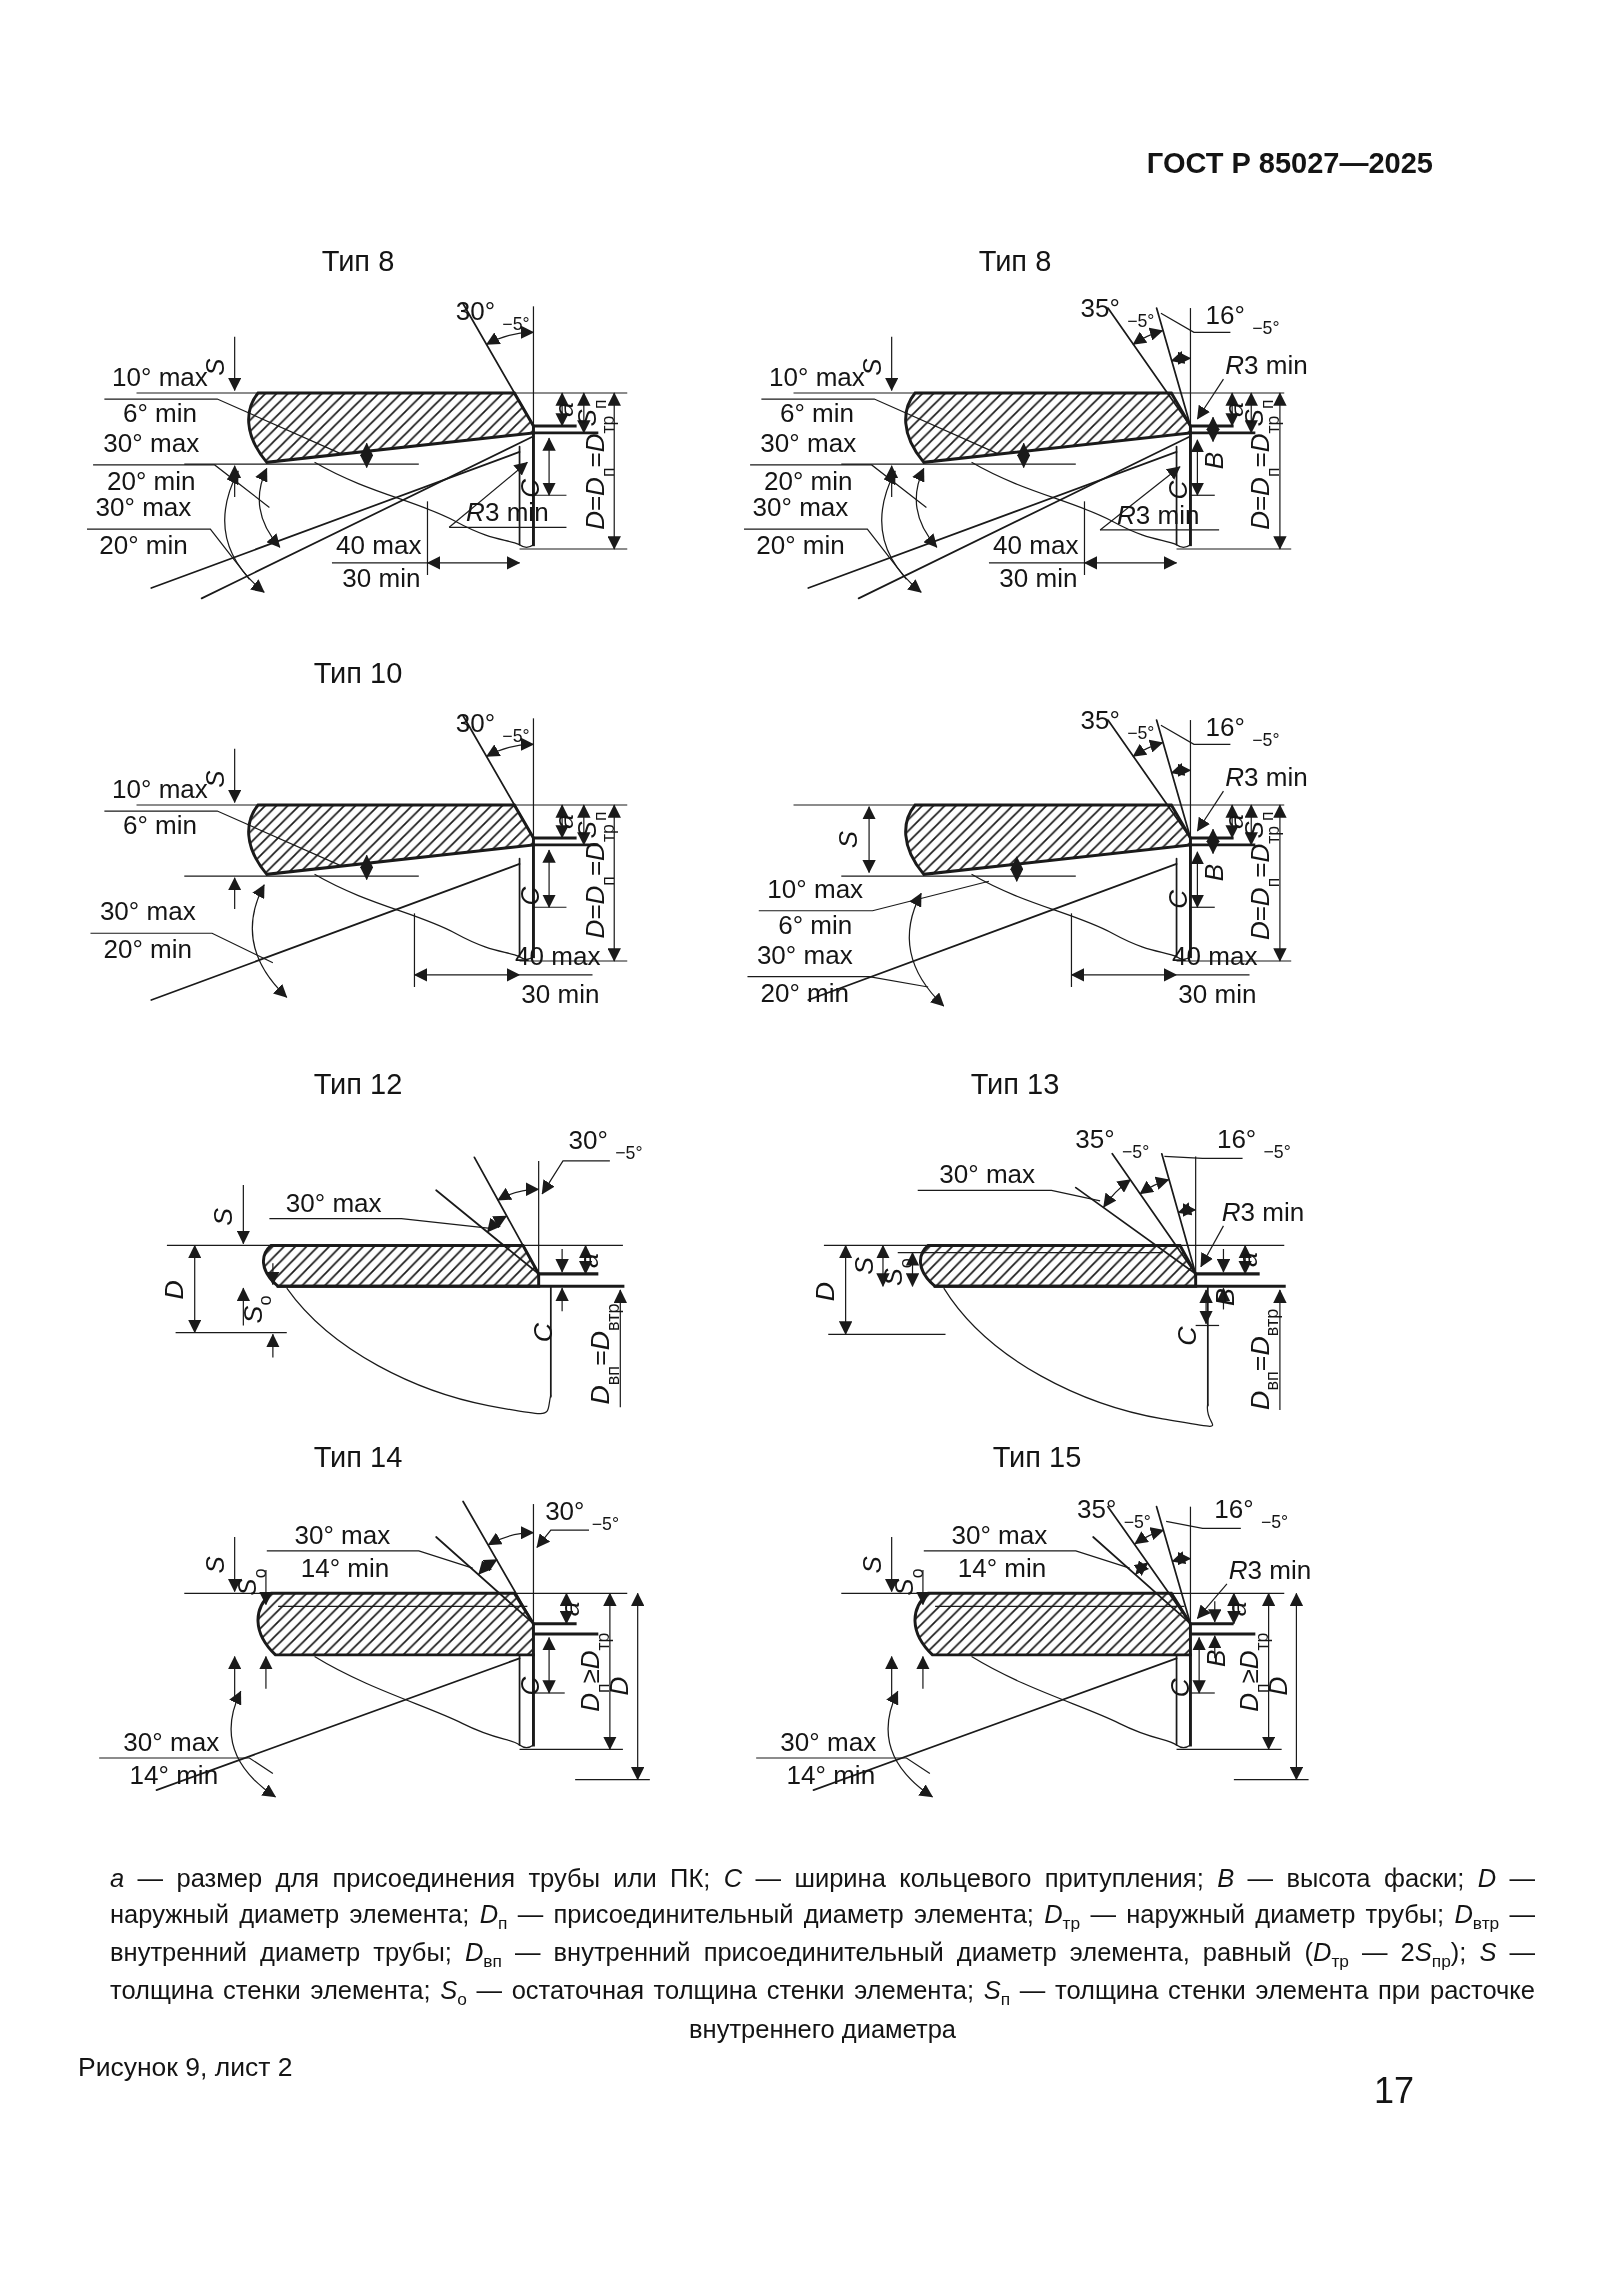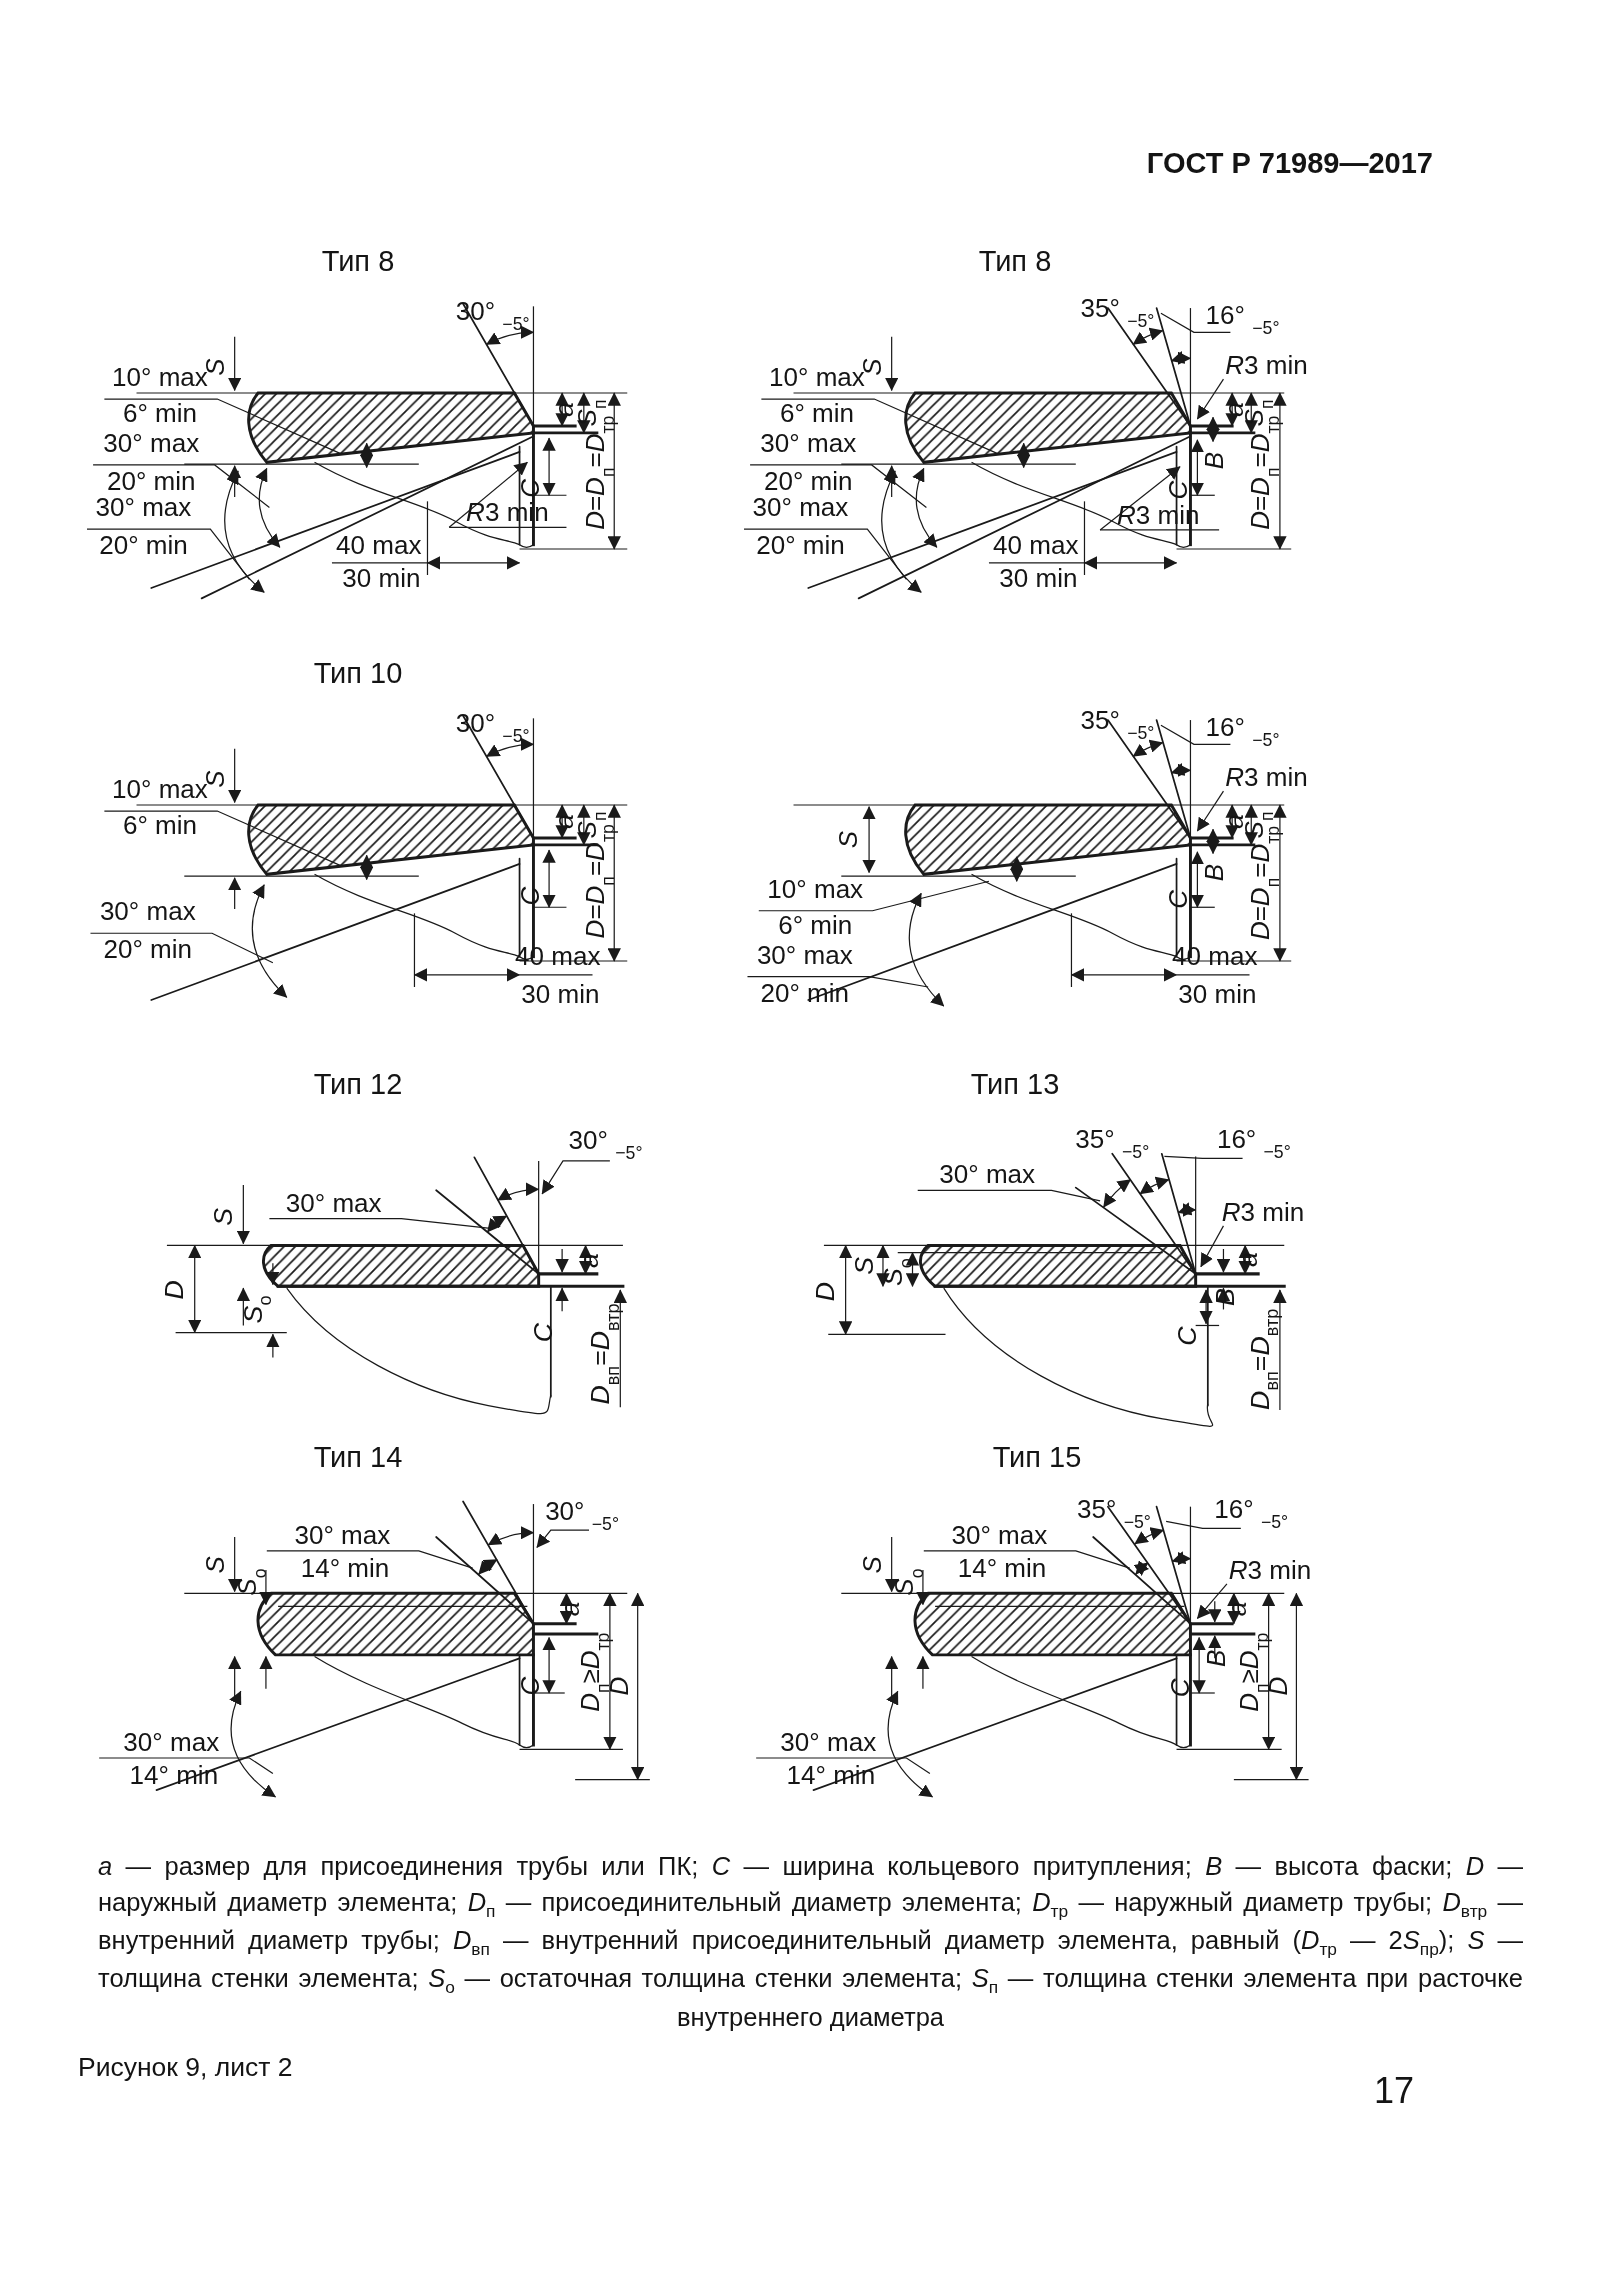--- a/index.html
+++ b/index.html
@@ -7,21 +7,21 @@
         font-family:"Liberation Sans",sans-serif;color:#141414;overflow:hidden;}
   .hdr{position:absolute;top:147px;right:188px;font-size:29px;font-weight:bold;}
   .dtitle{position:absolute;width:608px;text-align:center;font-size:29px;}
   .dsvg{position:absolute;}
   svg text{font-size:30px;fill:#151515;font-family:"Liberation Sans",sans-serif;}
   .tk{stroke:#1a1a1a;stroke-width:3.4;fill:none;stroke-linecap:square;}
   .tm{stroke:#1a1a1a;stroke-width:2;fill:none;stroke-linecap:round;}
   .tn{stroke:#1a1a1a;stroke-width:1.4;fill:none;}
   .hatb{stroke:#1a1a1a;stroke-width:3.4;}
   .footnote{position:absolute;top:1849px;left:98px;width:1425px;font-size:25.5px;
-            line-height:1.40;text-align:justify;text-align-last:center;margin:0;}
+            line-height:1.40;text-align:justify;text-align-last:center;margin:12px;}
   .cap1{position:absolute;top:1984px;left:78px;width:1396px;text-align:center;font-size:26.5px;}
   .cap2{position:absolute;top:2052px;left:78px;width:1396px;text-align:left;font-size:26.5px;}
   .pgno{position:absolute;top:2070px;left:1343px;width:71px;text-align:right;font-size:36px;}
   sub{font-size:68%;}
 </style>
 </head>
 <body>
 
 <div class="page">
 
@@ -29,21 +29,21 @@
   <defs>
     <pattern id="hatch" patternUnits="userSpaceOnUse" width="13" height="13">
       <path d="M-1,1 l2,-2 M0,13 L13,0 M12,14 l2,-2" stroke="#1a1a1a" stroke-width="2"></path>
     </pattern>
     <marker id="ar" viewBox="0 0 10 10" refX="9.5" refY="5" markerWidth="11" markerHeight="11" orient="auto-start-reverse">
       <path d="M0,0 L10,5 L0,10 z" fill="#1a1a1a"></path>
     </marker>
   </defs>
 </svg>
 
-<div class="hdr">ГОСТ Р 71989—2017</div>
+<div class="hdr">ГОСТ Р 85027—2025</div>
 
 <div class="dtitle" style="left:54px;top:245px">Тип 8</div>
 <svg class="dsvg" style="left:54px;top:289px" width="608" height="338" viewBox="0 0 700 390" preserveAspectRatio="none">
  <g>
   <path class="tn" d="M95,120 H660"></path>
         <path class="tn" d="M150,202 H420"></path>
   <path class="hatb" fill="url(#hatch)" d="M235,120 L530,120 L552,158 L552,166 L245,200 C218,168 220,138 235,120 Z"></path>
   <path class="tk" d="M552,158 H600"></path>
         <path class="tk" d="M552,166 H625"></path>
   <path class="tk" d="M552,166 V295"></path>

